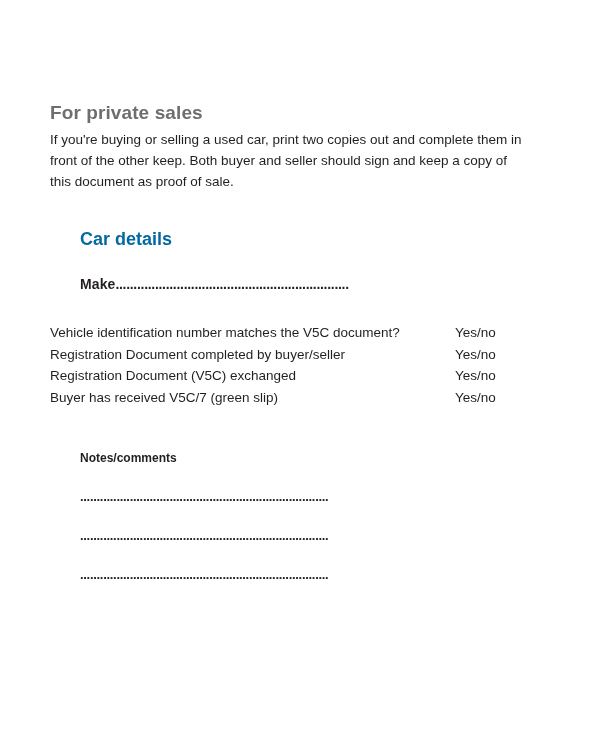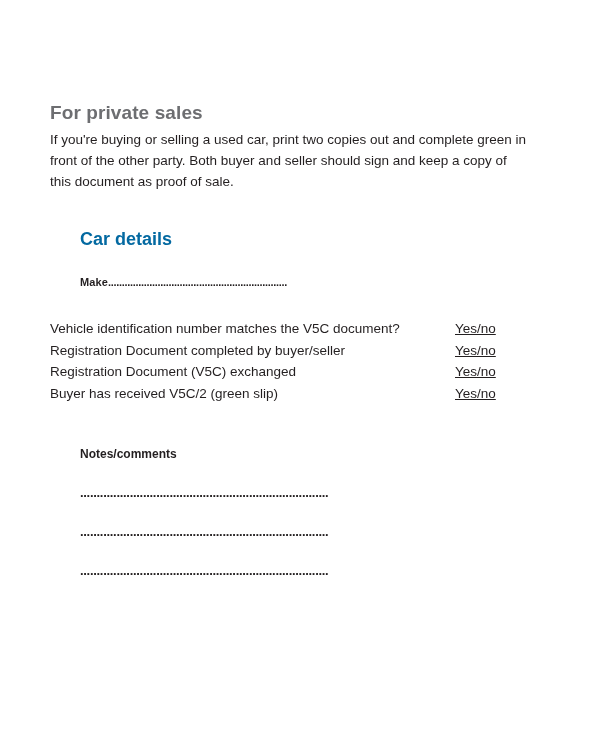--- a/index.html
+++ b/index.html
@@ -39,21 +39,21 @@
   .section-title {
     font-size: 18px;
     font-weight: bold;
     margin: 36px 0 0 30px;
     color: #0369a1;
   }
   .field-list {
     margin: 26px 0 0 30px;
   }
   .field-row {
-    font-size: 11px;
+    font-size: 14px;
     font-weight: bold;
     margin-bottom: 22px;
     white-space: nowrap;
     overflow: hidden;
     letter-spacing: 0.1px;
   }
   .field-label {
     font-weight: bold;
   }
   .dots {
@@ -67,21 +67,20 @@
     display: flex;
     align-items: flex-end;
     font-size: 13.5px;
     line-height: 1.62;
   }
   .q-text {
     flex: 0 0 405px;
   }
   .q-answer {
     flex: 0 0 auto;
-    text-decoration: underline;
   }
   .notes-title {
     font-size: 12px;
     font-weight: bold;
     margin: 42px 0 0 30px;
   }
   .notes-lines {
     margin: 24px 0 0 30px;
   }
   .notes-line {
@@ -93,21 +92,21 @@
     overflow: hidden;
   }
 </style>
 </head>
 <body>
 
 <div class="page">
 
   <h1 class="doc-heading">For private sales</h1>
 
-  <p class="intro">If you're buying or selling a used car, print two copies out and complete green in front of the other party. Both buyer and seller should sign and keep a copy of this document as proof of sale.</p>
+  <p class="intro">If you're buying or selling a used car, print two copies out and complete them in front of the other keep. Both buyer and seller should sign and keep a copy of this document as proof of sale.</p>
 
   <h2 class="section-title">Car details</h2>
 
   <div class="field-list">
 
     <div class="field-row">
       <span class="field-label">Make</span><span class="dots">.................................................................</span>
     </div>
 
 
@@ -126,21 +125,21 @@
       <span class="q-text">Registration Document completed by buyer/seller</span>
       <span class="q-answer">Yes/no</span>
     </div>
 
     <div class="q-row">
       <span class="q-text">Registration Document (V5C) exchanged</span>
       <span class="q-answer">Yes/no</span>
     </div>
 
     <div class="q-row">
-      <span class="q-text">Buyer has received V5C/2 (green slip)</span>
+      <span class="q-text">Buyer has received V5C/7 (green slip)</span>
       <span class="q-answer">Yes/no</span>
     </div>
 
   </div>
 
   <h3 class="notes-title">Notes/comments</h3>
 
   <div class="notes-lines">
     <div class="notes-line">...........................................................................</div>
     <div class="notes-line">...........................................................................</div>

